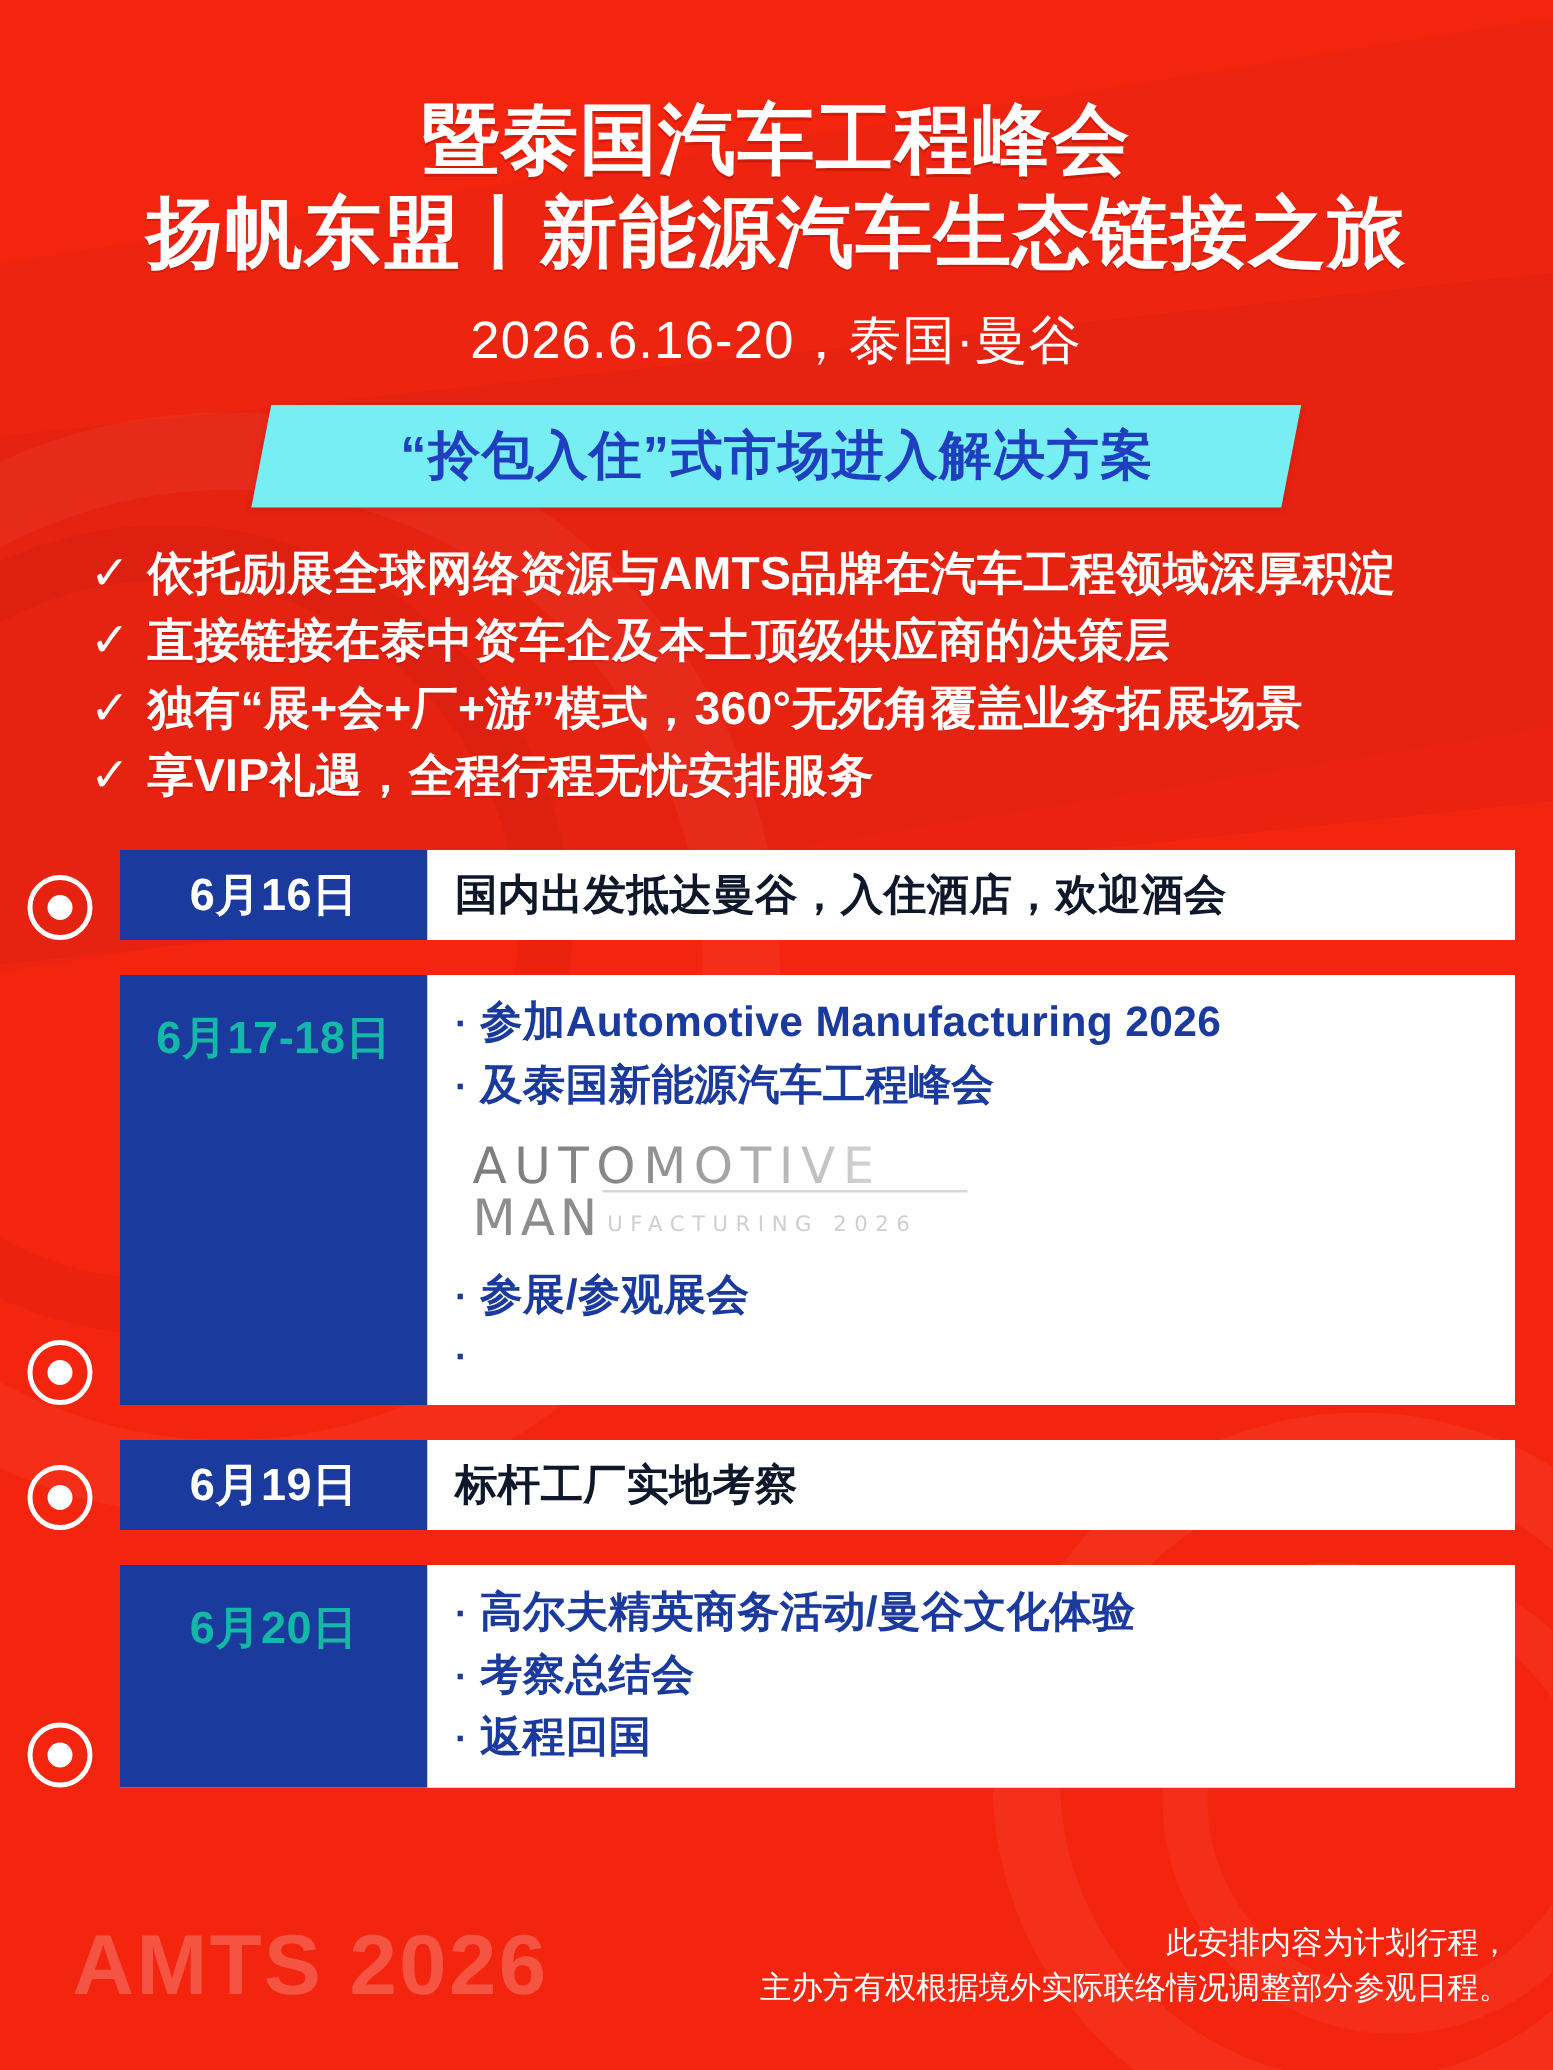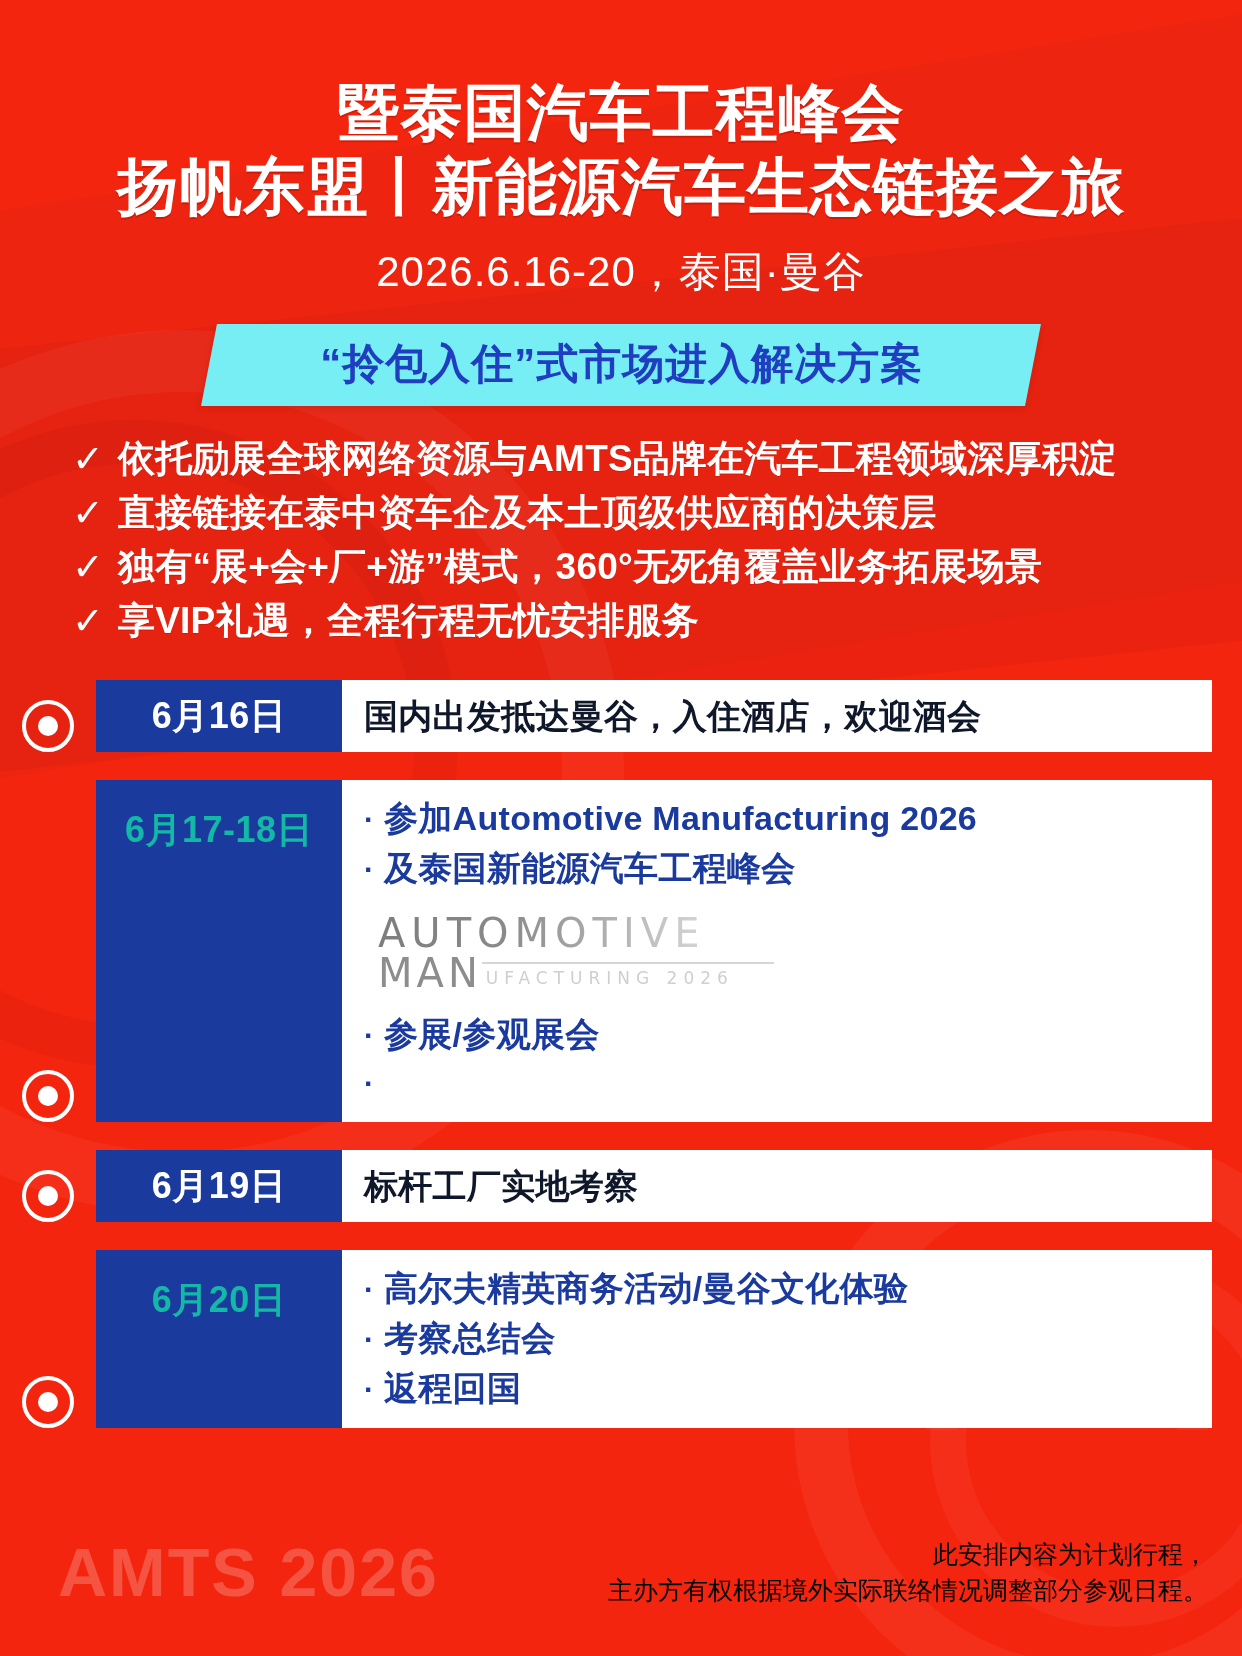--- a/index.html
+++ b/index.html
@@ -133,31 +133,31 @@
     -webkit-text-fill-color:transparent;
   }
   .logo-bottom{display:flex;align-items:flex-end;margin-top:-2px;}
   .logo-man{
     font-size:40px;font-weight:normal;letter-spacing:4px;line-height:42px;
     font-family:"DejaVu Sans",sans-serif;color:#8D8D8D;
   }
   .logo-rest{
     font-size:17px;letter-spacing:6px;line-height:24px;color:#CFCFCF;
     font-family:"DejaVu Sans",sans-serif;padding-bottom:4px;padding-left:4px;
-    border-top:2px solid #D6D6D6;padding-top:2px;flex:1;
+    border-top:2px solid #D6D6D6;padding-top:14px;flex:1;
   }
 
   
   .footer{position:absolute;left:0;right:0;bottom:48px;z-index:3;
     display:flex;align-items:flex-end;justify-content:space-between;padding:0 34px 0 58px;}
   .watermark{
     color:rgba(255,255,255,0.22);font-size:68px;font-weight:bold;line-height:72px;
     letter-spacing:2px;white-space:nowrap;
   }
-  .disclaimer{color:#000000;font-size:25px;line-height:36px;text-align:right;font-weight:normal;}
+  .disclaimer{color:#ffffff;font-size:25px;line-height:36px;text-align:right;font-weight:normal;}
 </style>
 </head>
 <body>
 
 <div class="poster">
 
   <div class="bg-layer">
     <div class="bg-diag-1"></div>
     <div class="bg-diag-2"></div>
     <div class="bg-swirl"></div>

